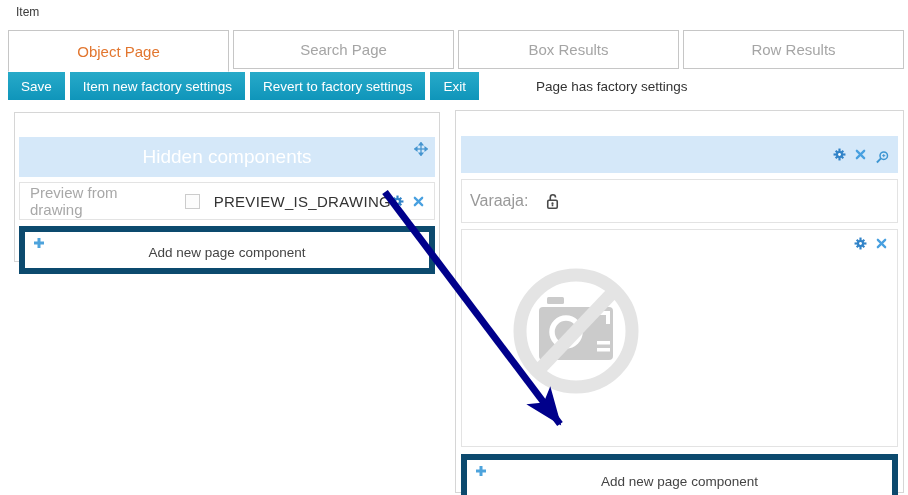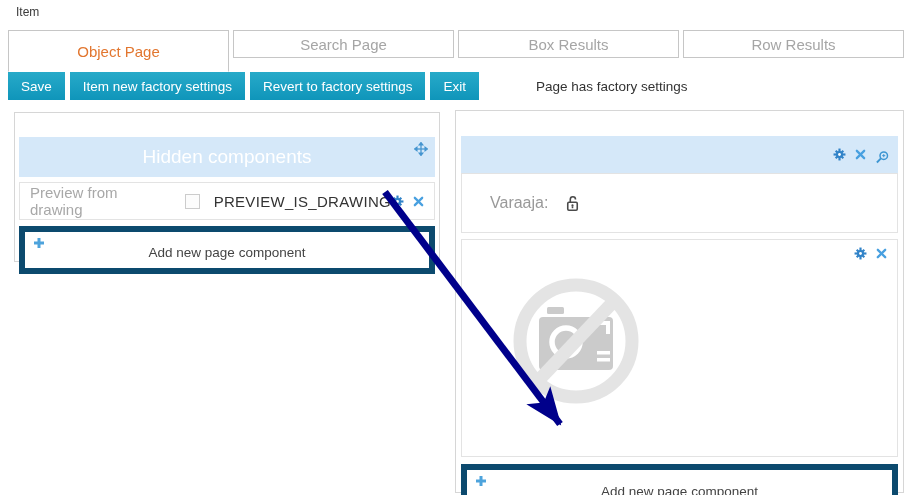--- a/index.html
+++ b/index.html
@@ -6,21 +6,21 @@
   html,body { margin:0; padding:0; }
   body {
     width:908px; height:495px; position:relative; overflow:hidden;
     background:#ffffff; font-family:"Liberation Sans","DejaVu Sans",sans-serif;
     color:#333;
   }
 
   .item-label { position:absolute; left:16px; top:5px; font-size:12px; color:#3a3a3a; }
 
   
-  .tabbar { position:absolute; left:8px; top:30px; width:896px; height:28px; display:flex; gap:4px; }
+  .tabbar { position:absolute; left:8px; top:30px; width:896px; height:39px; display:flex; gap:4px; }
   .tab {
     flex:1; display:flex; align-items:center; justify-content:center;
     font-size:15px; color:#a5a5a5; background:#fff; border:1px solid #c6c6c6;
     cursor:pointer;
   }
   .tab.active { color:#e2762f; border-bottom:1px solid #fff; height:42px; }
 
   
   .toolbar { position:absolute; left:8px; top:72px; height:28px; display:flex; gap:5px; align-items:center; }
   .btn {
@@ -51,21 +51,21 @@
   }
   .row-component { margin-top:5px; height:38px; }
   .row-component .comp-label { color:#a8a8a8; font-size:15px; }
   .row-component input[type=checkbox] {
     width:15px; height:15px; margin:0 14px 0 18px; accent-color:#ccc;
     appearance:none; border:1px solid #ccc; background:#fcfcfc;
   }
   .row-component .comp-value { color:#333; font-size:15px; letter-spacing:0.3px; }
   .row-icons { margin-left:auto; display:flex; gap:9px; align-items:center; }
 
-  .row-field { height:60px; color:#999; font-size:16px; gap:15px; padding:0 28px; }
+  .row-field { margin-top:6px; height:44px; color:#999; font-size:16px; gap:15px; padding:0 8px; }
 
   .image-box { margin-top:6px; height:218px; border:1px solid #e3e3e3; position:relative; }
   .image-box .row-icons { position:absolute; right:10px; top:7px; }
   .no-image { position:absolute; left:49px; top:36px; }
 
   .row-add { position:relative; border:6px solid #0c4a6e; background:#fff; }
   .panel-left  .row-add { margin-top:6px; height:48px; }
   .panel-right .row-add { margin-top:7px; height:50px; }
   .plus-icon { position:absolute; left:8px; top:5px; }
   .row-add-label {

